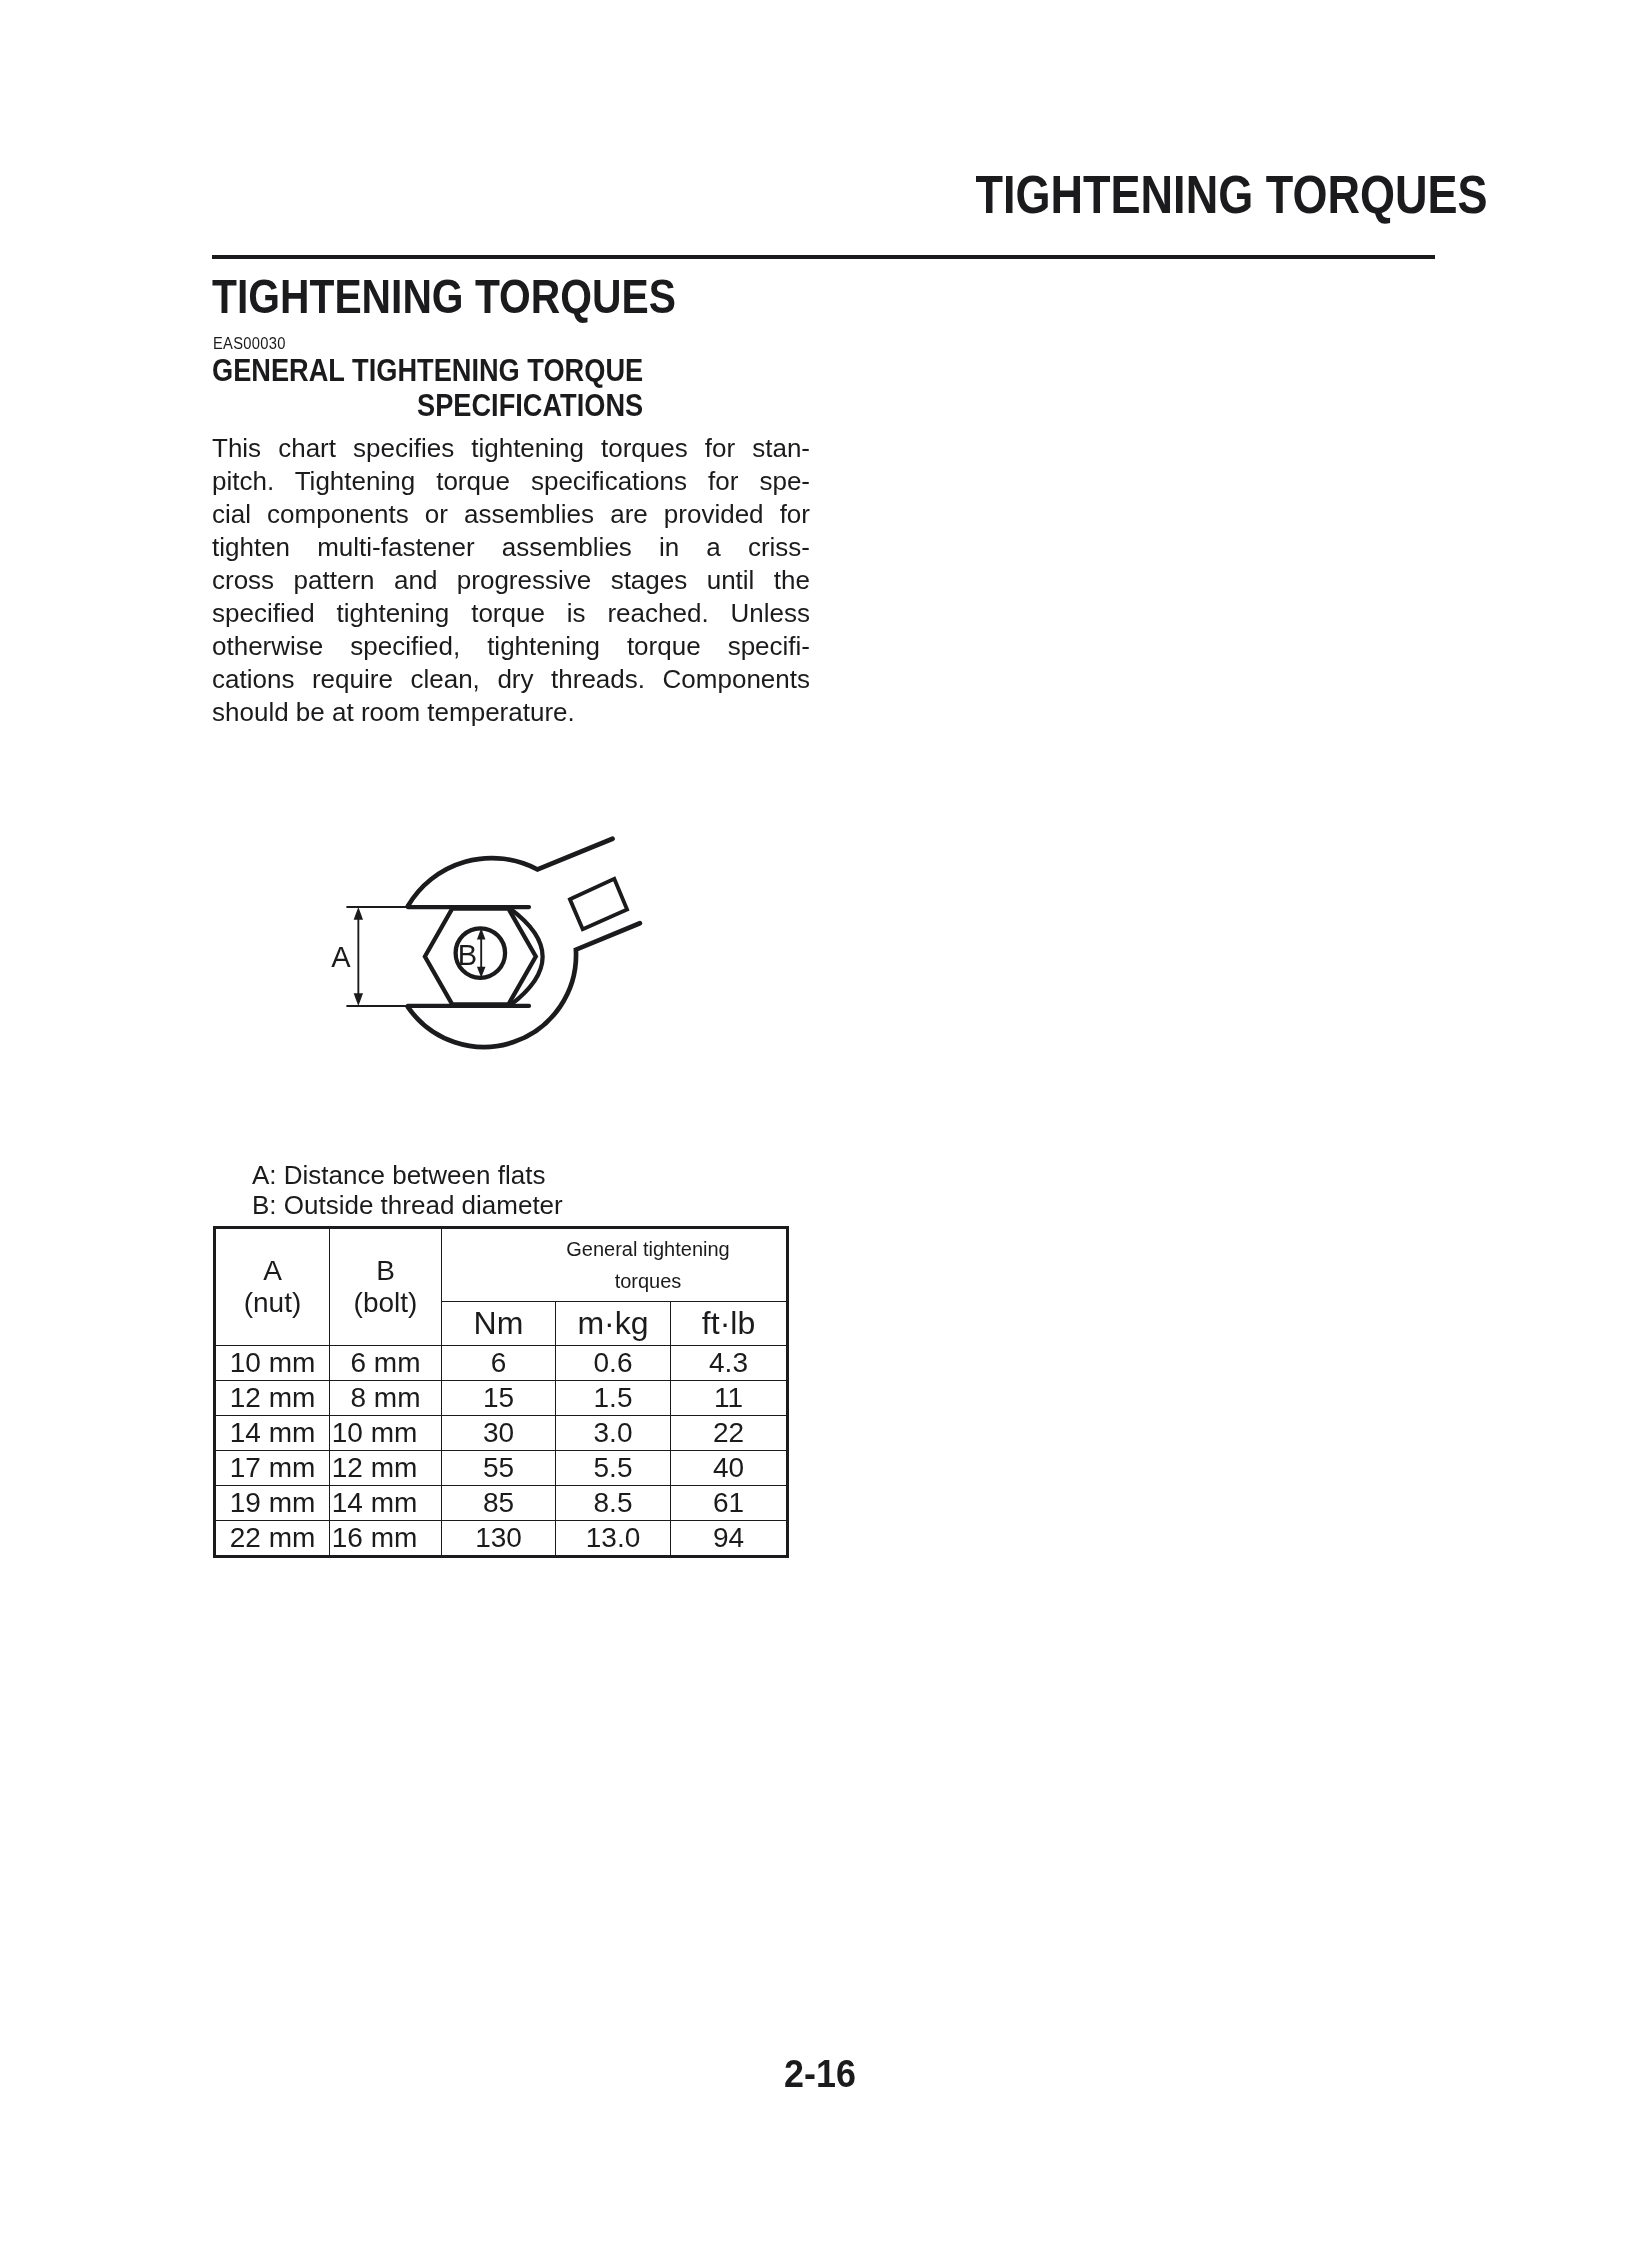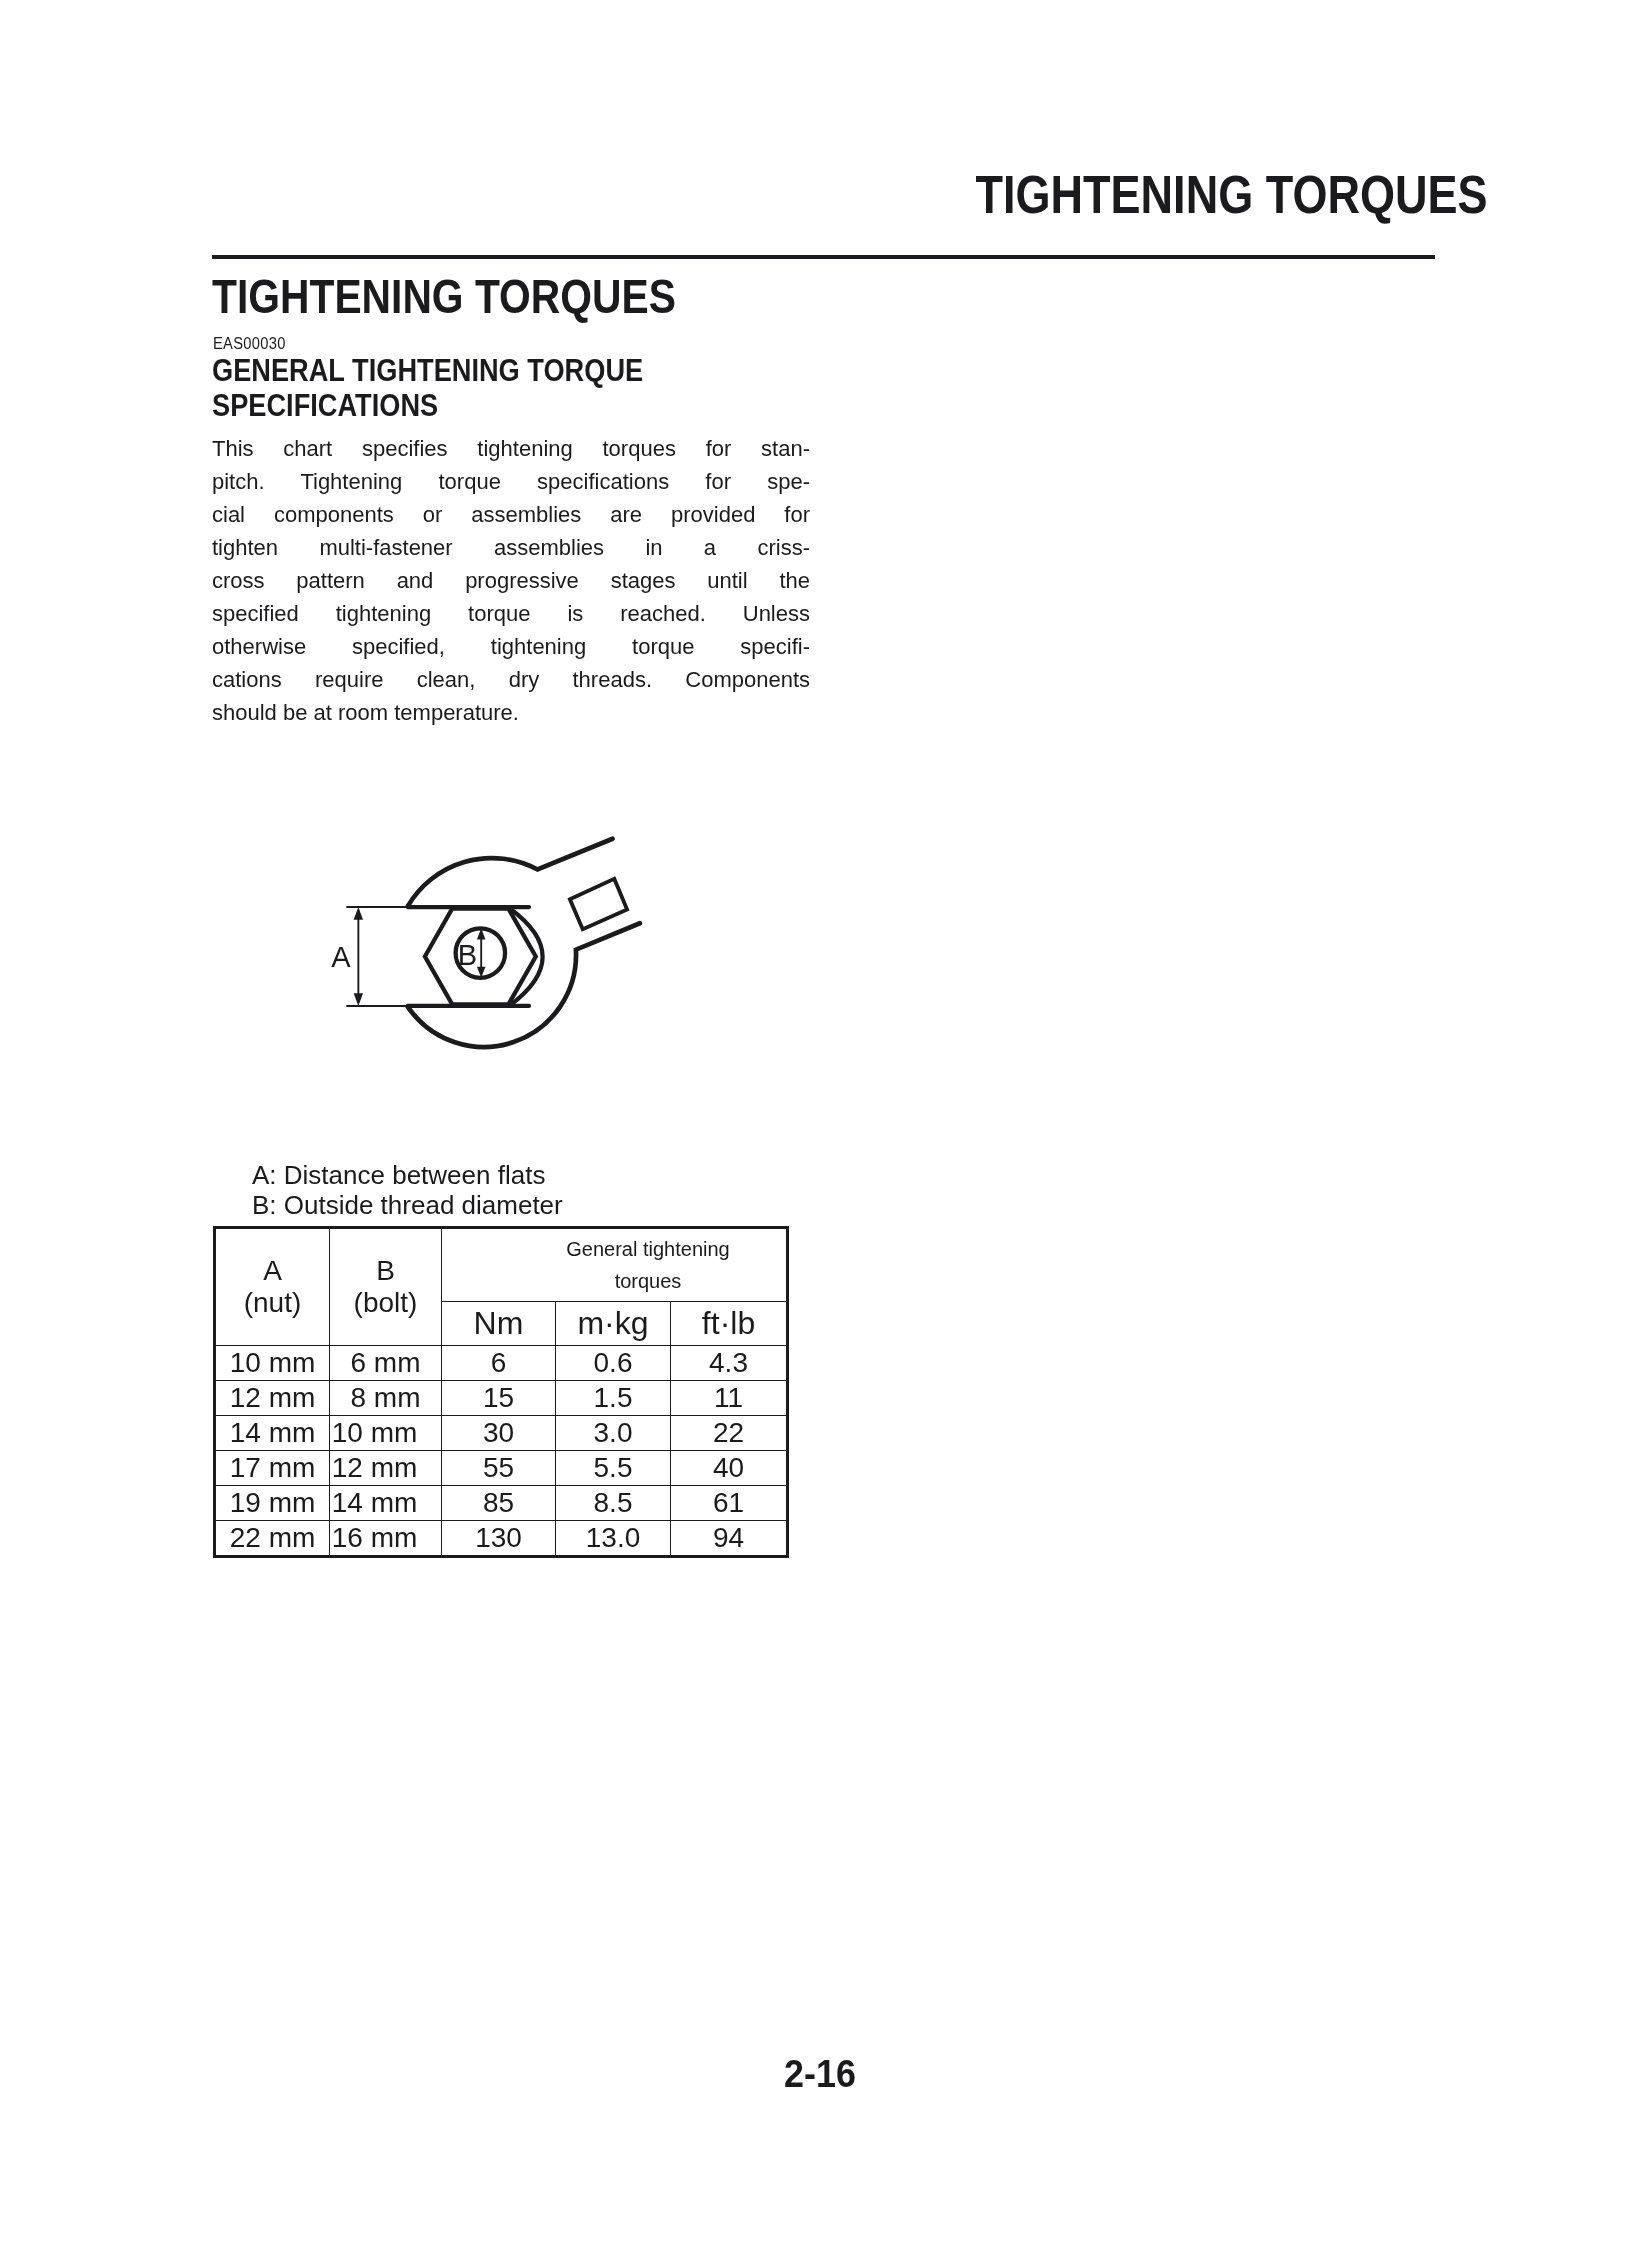--- a/index.html
+++ b/index.html
@@ -14,23 +14,23 @@
     top:167px;right:152px;font-size:53px;line-height:55px;font-weight:bold;
     white-space:nowrap;
   }
   #header-rule{top:255px;left:212px;width:1223px;height:4.3px;background:#1b1b1d;}
   #section-title{
     top:272px;left:212px;font-size:48px;line-height:50px;font-weight:bold;white-space:nowrap;
   }
   #section-code{top:335px;left:213px;font-size:16px;line-height:17px;letter-spacing:0.3px;
     transform:scaleX(0.92);transform-origin:0 50%;}
   #subsection-title{
-    top:353px;left:212px;font-size:32px;line-height:35px;font-weight:bold;white-space:nowrap;
+    top:353px;left:212px;font-size:32px;line-height:35px;font-weight:bold;white-space:nowrap;text-align:right;
   }
-  #body-paragraph{top:432px;left:212px;width:598px;font-size:22px;line-height:33px;}
+  #body-paragraph{top:432px;left:212px;width:598px;font-size:26px;line-height:33px;}
   .para-line{text-align:justify;text-align-last:justify;white-space:normal;}
   .para-line.last{text-align-last:auto;}
   #figure-wrench{top:820px;left:324px;}
   #figure-captions{top:1160px;left:252px;font-size:26px;line-height:30px;white-space:nowrap;}
   #torque-table-wrap{top:1226px;left:213px;}
   table.spec{border-collapse:collapse;table-layout:fixed;width:575px;
     border:3.4px solid #1b1b1d;}
   table.spec td,table.spec th{
     border:1.7px solid #1b1b1d;padding:0;text-align:center;vertical-align:middle;
     font-weight:normal;overflow:visible;

